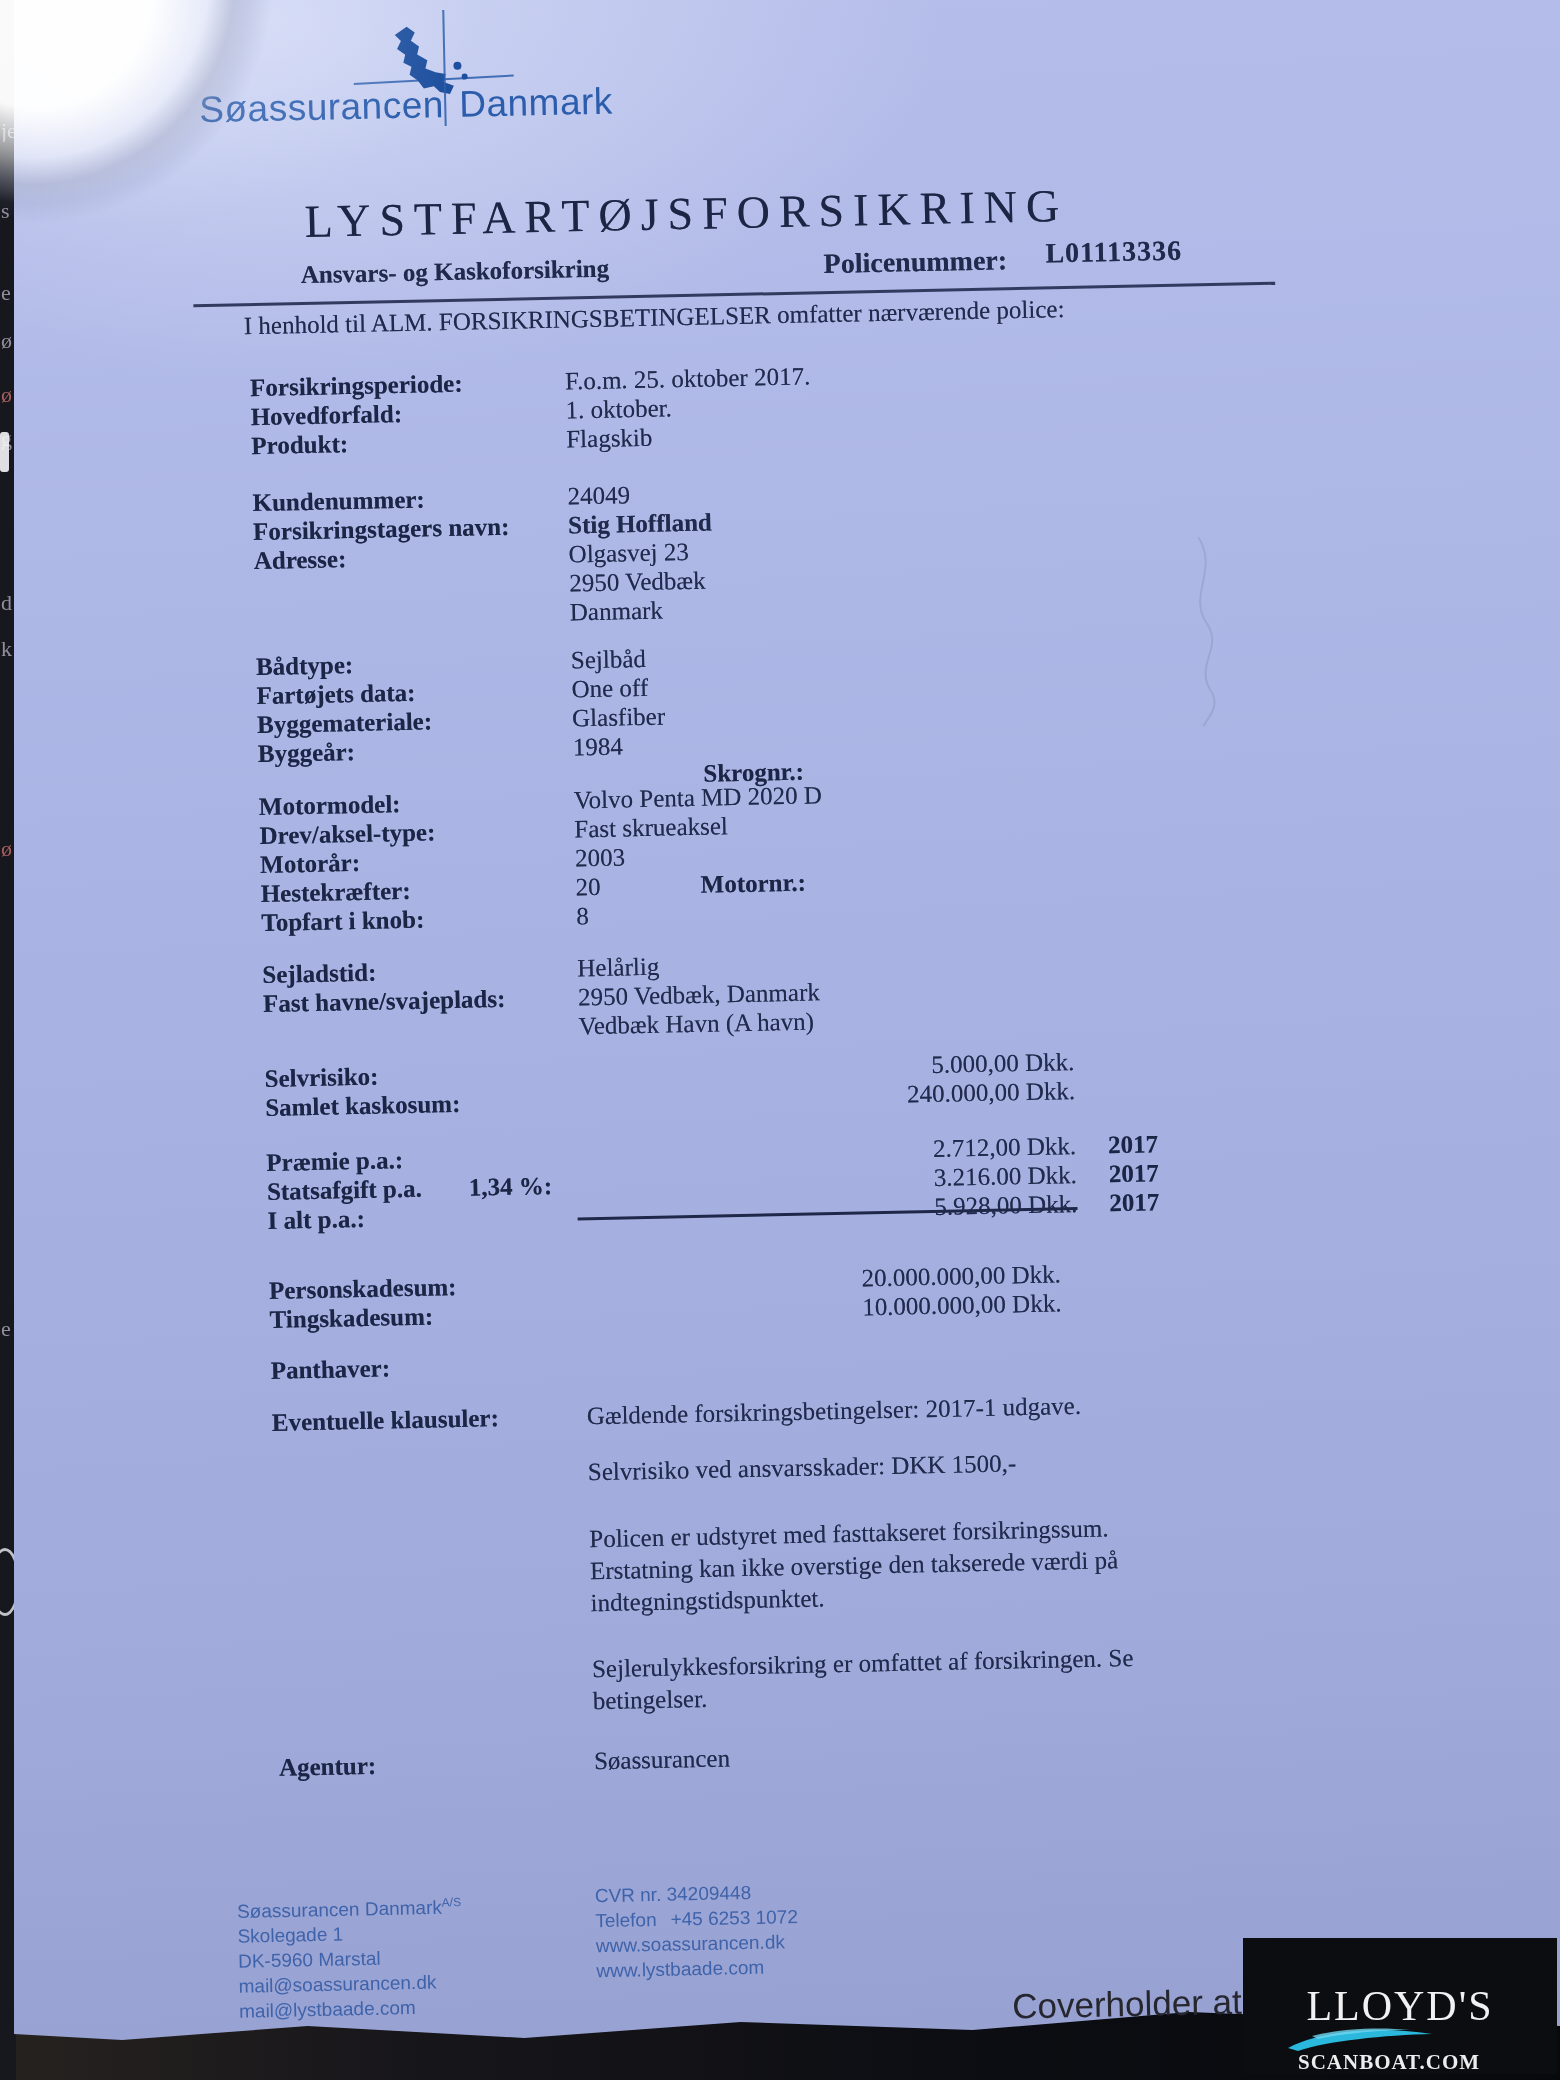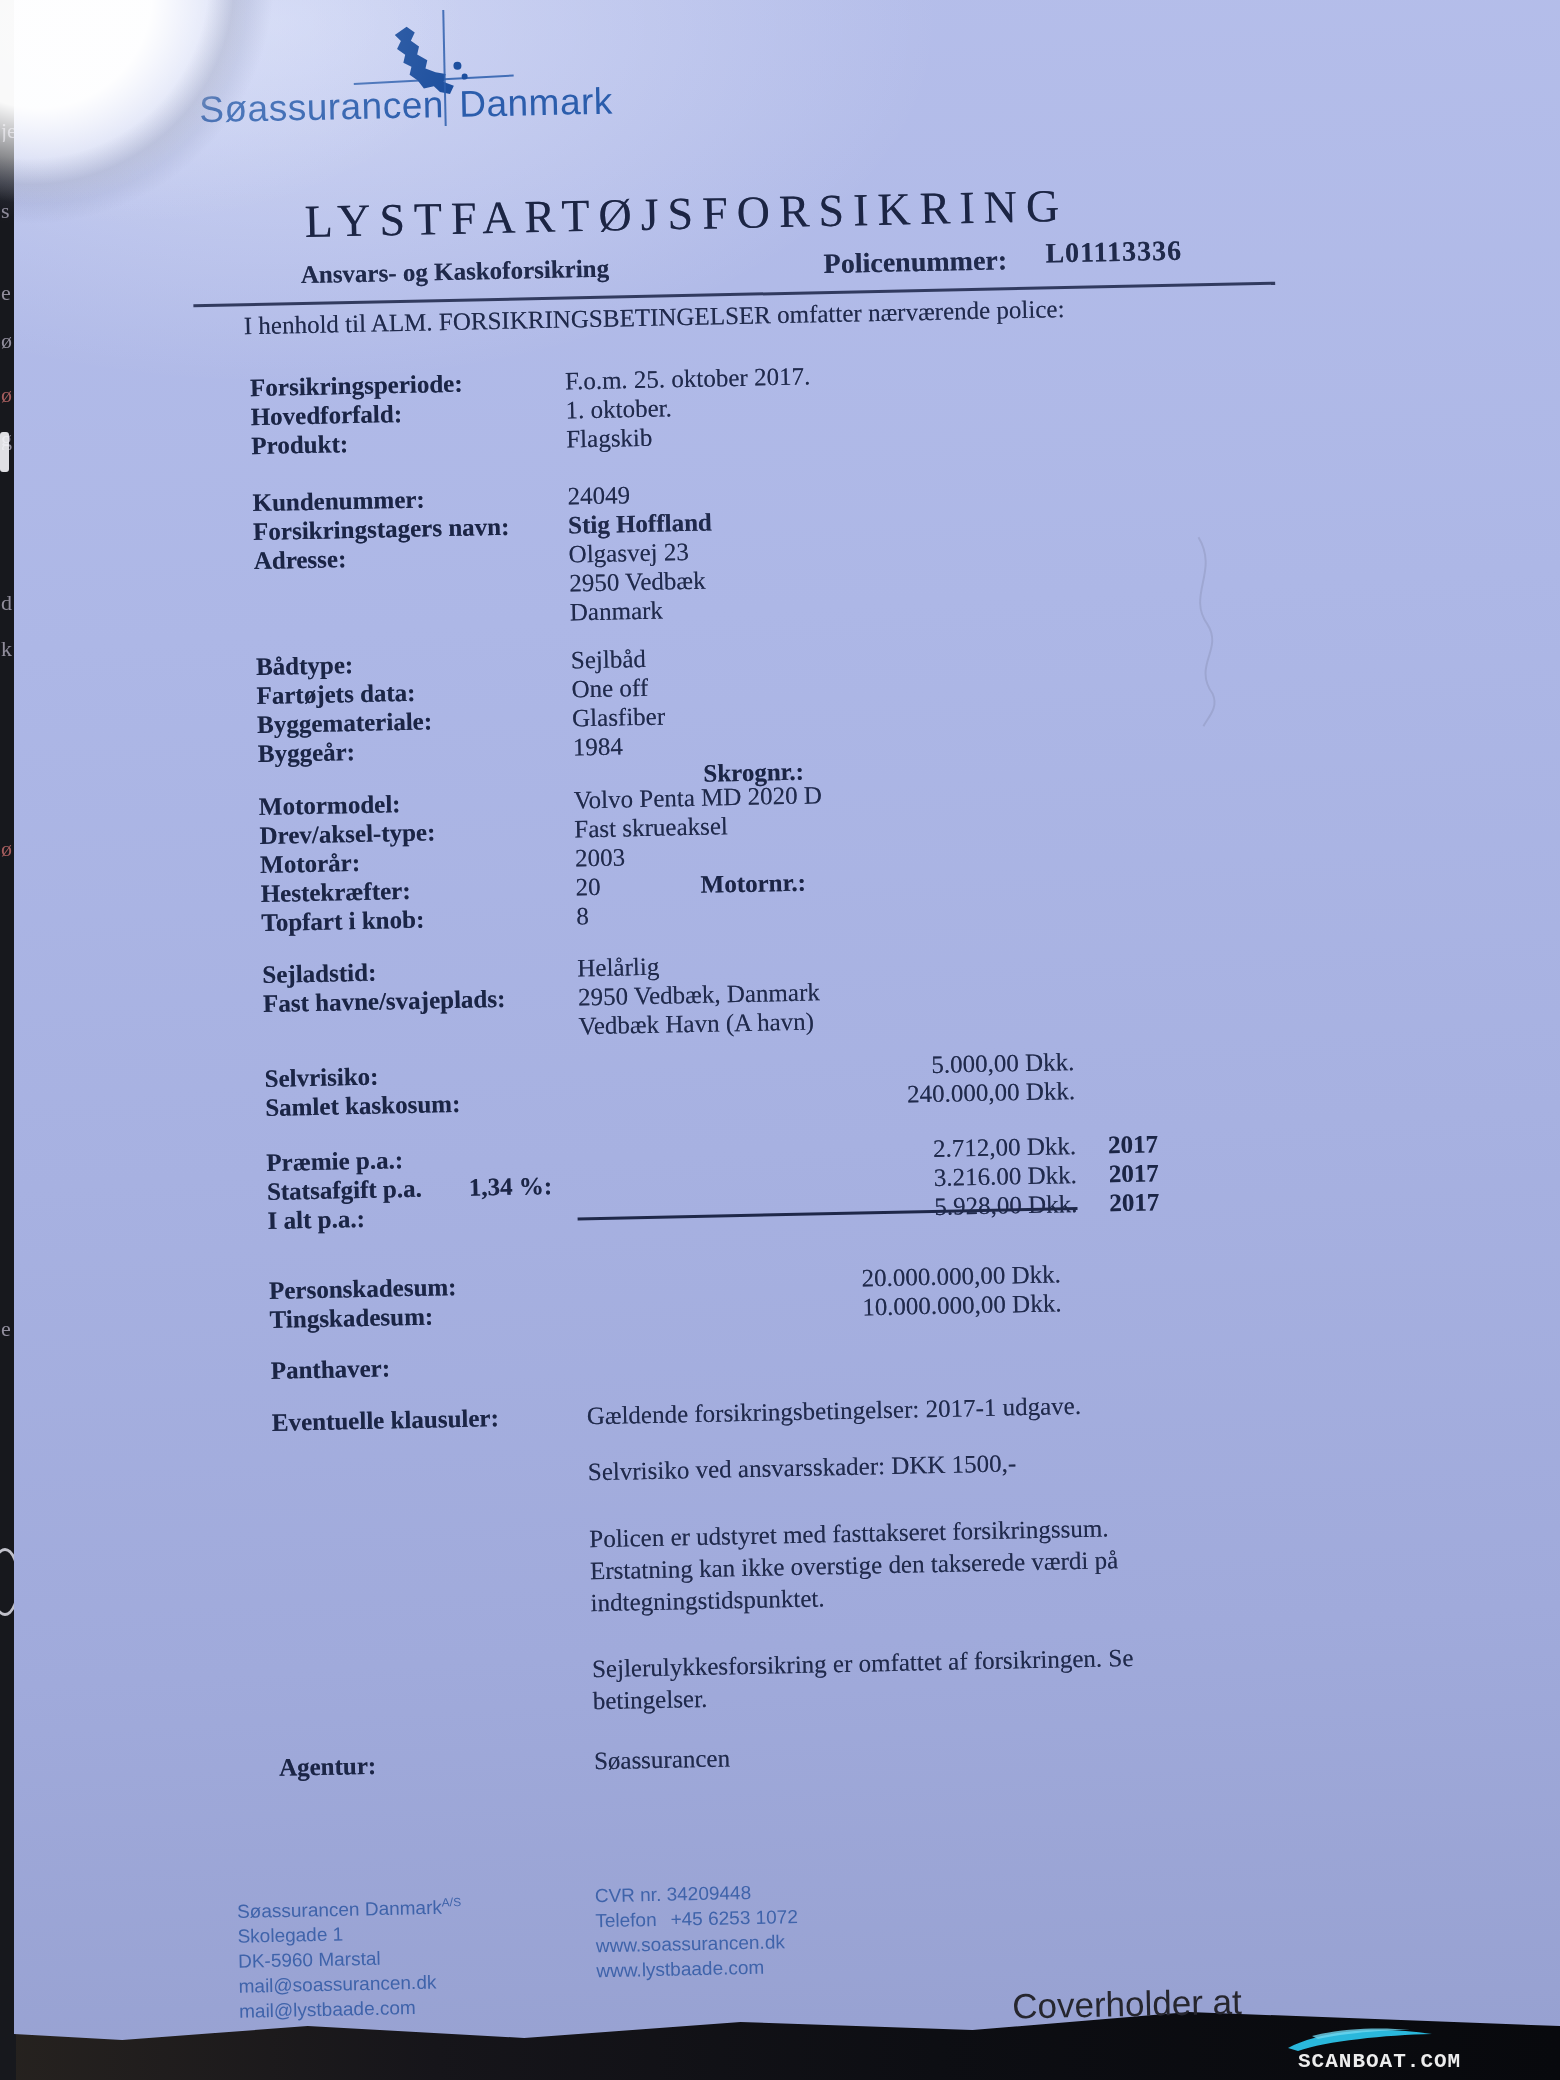--- a/index.html
+++ b/index.html
@@ -61,21 +61,21 @@
   .f-mid .tel-val{display:inline-block;margin-left:14px;}
   sup{font-size:12px;}
   .coverholder{position:absolute;left:978px;top:2002px;font-family:"Liberation Sans",sans-serif;
                font-size:35px;color:#26262e;}
   
   .lloyds{position:absolute;left:1243px;top:1938px;width:314px;height:136px;background:#0c0d11;
           display:flex;align-items:center;justify-content:center;}
   .lloyds span{color:#f1f1f3;font-family:"Liberation Serif",serif;font-size:42px;letter-spacing:2px;}
   .watermark{position:absolute;left:1282px;top:2026px;width:210px;height:52px;}
   .watermark .wm-text{position:absolute;left:16px;top:24px;color:rgba(255,255,255,.93);
-          font-family:Liberation Mono, monospace;font-weight:700;font-size:21px;letter-spacing:1px;}
+          font-family:Liberation Serif, serif;font-weight:700;font-size:21px;letter-spacing:1px;}
   .scribble{position:absolute;left:1170px;top:552px;opacity:.45;}
   .light-spot{position:absolute;left:0;top:0;width:640px;height:460px;pointer-events:none;
       background:
         radial-gradient(circle 330px at 30px -20px, rgba(60,70,110,0) 0 54%, rgba(50,60,100,.16) 62%, rgba(50,60,100,0) 74%),
         radial-gradient(circle 300px at 38px -6px, rgba(255,255,255,.97) 0 38%, rgba(255,255,255,0) 70%),
         radial-gradient(ellipse 480px 260px at 110px 30px, rgba(236,241,255,.38), rgba(236,241,255,0) 75%);}
 </style>
 </head>
 <body>
 
@@ -276,20 +276,23 @@
       <div>
         <span>Telefon</span><span class="tel-val">+45 6253 1072</span>
       </div>
       <div>www.soassurancen.dk</div>
       <div>www.lystbaade.com</div>
     </div>
 
     <div class="coverholder">Coverholder at</div>
   </div>
 
+  <div class="lloyds">
+    <span>LLOYD'S</span>
+  </div>
 
   <div class="watermark">
     <svg width="160" height="26" viewBox="0 0 160 26" style="position:absolute;left:0;top:0">
       <path d="M6,22 C40,4 96,0 150,8 C104,9 44,15 16,25 Z" fill="#2ab8dc"></path>
       <path d="M30,10 C60,2 100,1 128,4 C96,4 58,8 36,13 Z" fill="#6fd6ef" opacity=".8"></path>
     </svg>
     <span class="wm-text">SCANBOAT.COM</span>
   </div>
 
   <div class="light-spot"></div>

